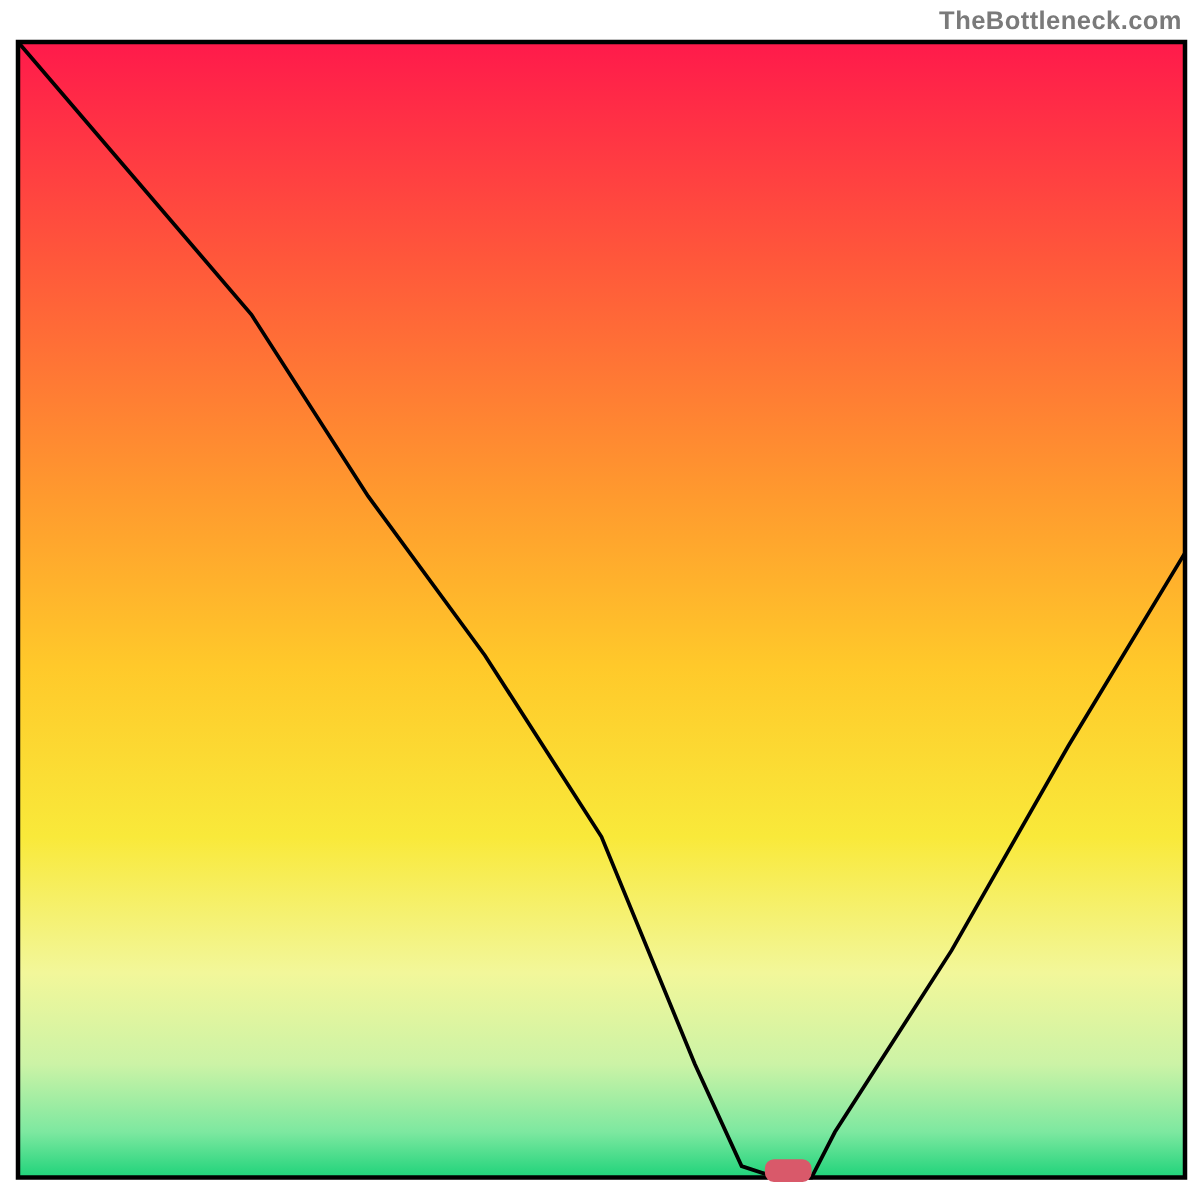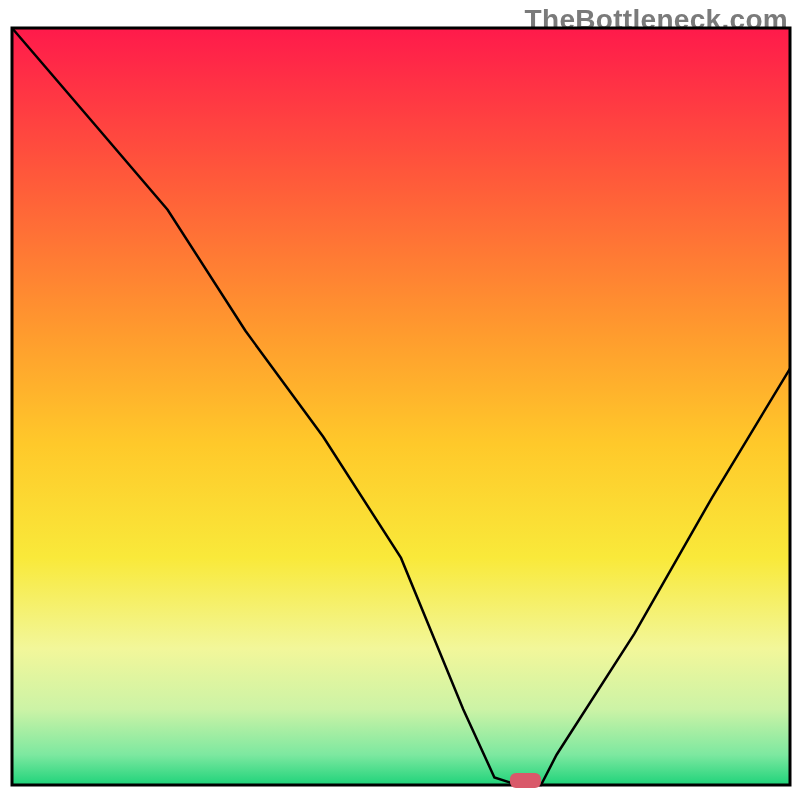--- a/index.html
+++ b/index.html
@@ -13,21 +13,21 @@
   }
   .container {
     position: relative;
     width: 800px;
     height: 800px;
   }
   .watermark {
     position: absolute;
     top: 4px;
     right: 12px;
-    font-size: 28px;
+    font-size: 17px;
     font-weight: bold;
     color: #7a7a7a;
     letter-spacing: 0.3px;
   }
   .chart {
     position: absolute;
     left: 0;
     top: 0;
     width: 800px;
     height: 800px;

